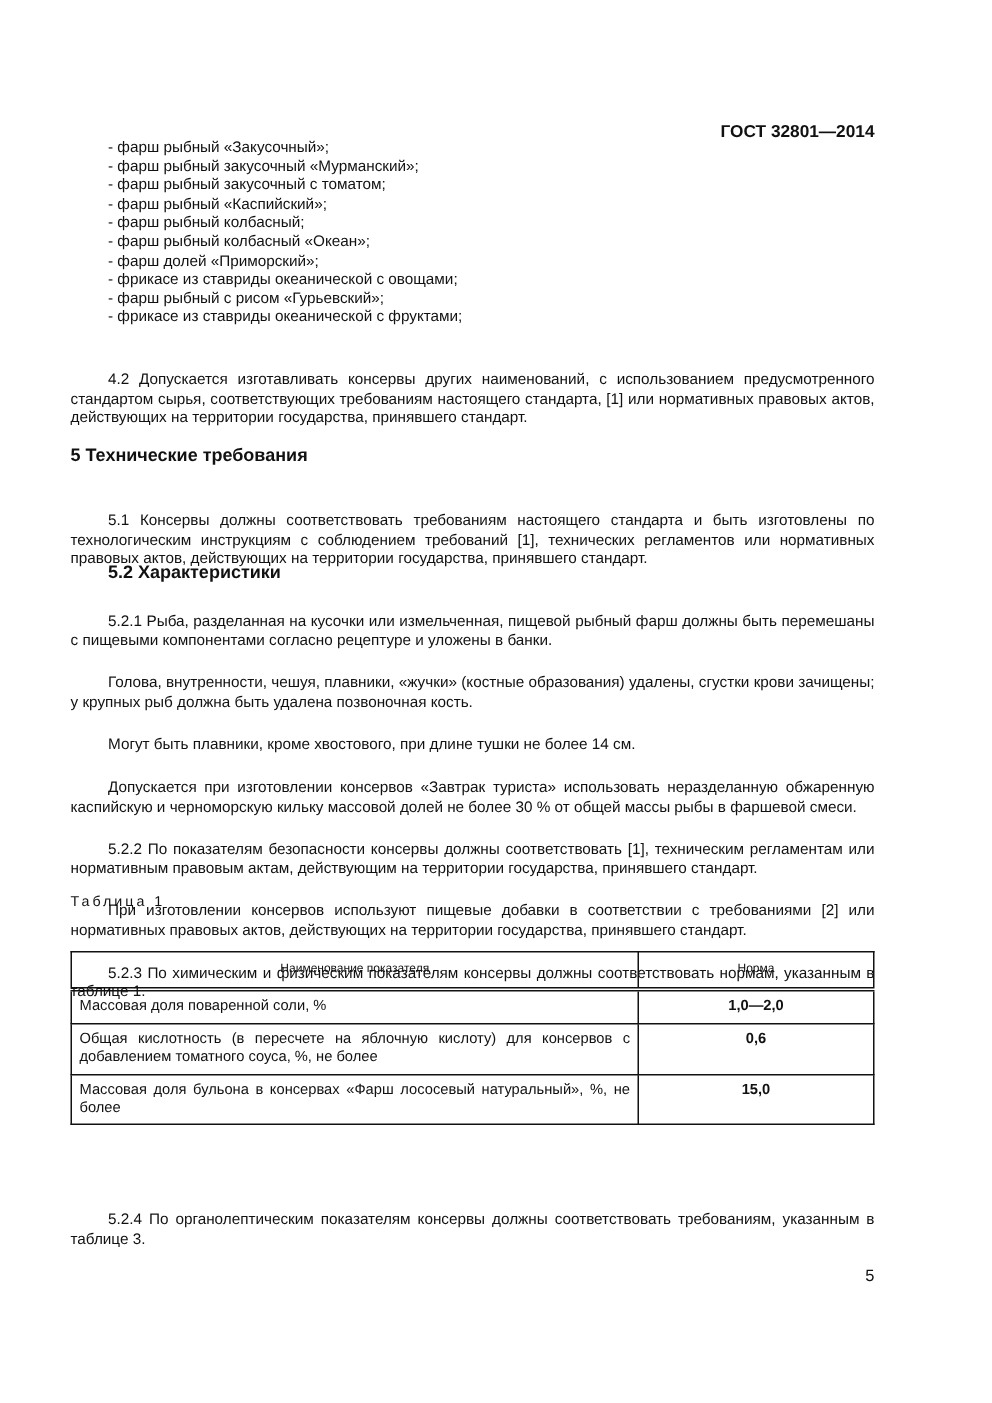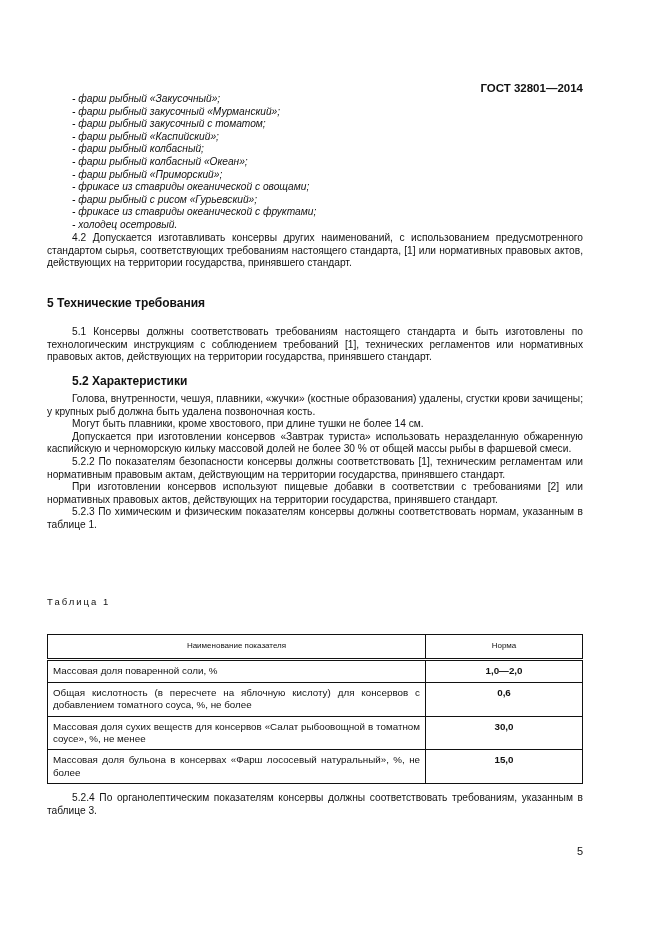--- a/index.html
+++ b/index.html
@@ -8,24 +8,24 @@
     font-family: "Liberation Sans", sans-serif; color: #111;
   }
   .page {
     position: absolute; left: 47px; top: 0; width: 536px;
   }
   .header {
     position: absolute; left: 0; top: 62px; width: 536px; text-align: right;
     font-weight: bold; font-size: 11.5px; margin-top: 20px;
   }
   .txt { font-size: 10.2px; line-height: 12.6px; }
-  .list { position: absolute; left: 0; top: 93px; width: 536px; font-style: italic; }
+  .list { position: absolute; left: 0; top: 93px; width: 536px; }
   .list .li { padding-left: 25px; white-space: nowrap; }
   .p { text-align: justify; text-align-last: left; }
-  .ind { text-indent: 25px; }
+  .ind { text-indent: 25px; margin-top: 16px; }
   .abs { position: absolute; left: 0; width: 536px; }
   .h1 { font-weight: bold; font-size: 12px; }
   .h2 { font-weight: bold; font-size: 12px; padding-left: 25px; }
   .tcap { font-size: 9.5px; letter-spacing: 2px; }
   table.t {
     position: absolute; left: 0; top: 634px; width: 536px; border-collapse: collapse;
     font-size: 9.8px; line-height: 12.4px;
   }
   table.t td, table.t th {
     border: 1.6px solid #111; padding: 4px 5px; vertical-align: top; margin-left: 36px;
@@ -43,36 +43,36 @@
 
   <div class="header">ГОСТ 32801—2014</div>
 
   <div class="list txt">
     <div class="li">-  фарш рыбный «Закусочный»;</div>
     <div class="li">-  фарш рыбный закусочный «Мурманский»;</div>
     <div class="li">-  фарш рыбный закусочный с томатом;</div>
     <div class="li">-  фарш рыбный «Каспийский»;</div>
     <div class="li">-  фарш рыбный колбасный;</div>
     <div class="li">-  фарш рыбный колбасный «Океан»;</div>
-    <div class="li">-  фарш рыбный «Приморский»;</div>
+    <div class="li">-  фарш долей «Приморский»;</div>
     <div class="li">-  фрикасе из ставриды океанической с овощами;</div>
     <div class="li">-  фарш рыбный с рисом «Гурьевский»;</div>
     <div class="li">-  фрикасе из ставриды океанической с фруктами;</div>
-    <div class="li">-  холодец осетровый.</div>
   </div>
 
   <div class="abs txt p ind" style="top:232px">4.2 Допускается изготавливать консервы других наименований, с использованием предусмотренного стандартом сырья, соответствующих требованиям настоящего стандарта, [1] или нормативных правовых актов, действующих на территории государства, принявшего стандарт.</div>
 
   <div class="abs h1" style="top:296px">5 Технические требования</div>
 
   <div class="abs txt p ind" style="top:326px">5.1 Консервы должны соответствовать требованиям настоящего стандарта и быть изготовлены по технологическим инструкциям с соблюдением требований [1], технических регламентов или нормативных правовых актов, действующих на территории государства, принявшего стандарт.</div>
 
   <div class="abs h2" style="top:374px">5.2 Характеристики</div>
 
   <div class="abs txt" style="top:393px">
+    <div class="p ind">5.2.1 Рыба, разделанная на кусочки или измельченная, пищевой рыбный фарш должны быть перемешаны с пищевыми компонентами согласно рецептуре и уложены в банки.</div>
     <div class="p ind">Голова, внутренности, чешуя, плавники, «жучки» (костные образования) удалены, сгустки крови зачищены; у крупных рыб должна быть удалена позвоночная кость.</div>
     <div class="p ind">Могут быть плавники, кроме хвостового, при длине тушки не более 14 см.</div>
     <div class="p ind">Допускается при изготовлении консервов «Завтрак туриста» использовать неразделанную обжаренную каспийскую и черноморскую кильку массовой долей не более 30 % от общей массы рыбы в фаршевой смеси.</div>
     <div class="p ind">5.2.2 По показателям безопасности консервы должны соответствовать [1], техническим регламентам или нормативным правовым актам, действующим на территории государства, принявшего стандарт.</div>
     <div class="p ind">При изготовлении консервов используют пищевые добавки в соответствии с требованиями [2] или нормативных правовых актов, действующих на территории государства, принявшего стандарт.</div>
     <div class="p ind">5.2.3 По химическим и физическим показателям консервы должны соответствовать нормам, указанным в таблице 1.</div>
   </div>
 
   <div class="abs tcap" style="top:596px">Таблица 1</div>
 
@@ -84,24 +84,20 @@
     </tr>
     <tr>
       <td class="n">Массовая доля поваренной соли, %</td>
       <td class="v">1,0—2,0</td>
     </tr>
     <tr>
       <td class="n">Общая кислотность (в пересчете на яблочную кислоту) для консервов с добавлением томатного соуса, %, не более</td>
       <td class="v">0,6</td>
     </tr>
     <tr>
-      <td class="n">Массовая доля сухих веществ для консервов «Салат рыбоовощной в томатном соусе», %, не менее</td>
-      <td class="v">30,0</td>
-    </tr>
-    <tr>
       <td class="n">Массовая доля бульона в консервах «Фарш лососевый натуральный», %, не более</td>
       <td class="v">15,0</td>
     </tr>
   </tbody>
     </table>
 
   <div class="abs txt p ind" style="top:792px">5.2.4 По органолептическим показателям консервы должны соответствовать требованиям, указанным в таблице 3.</div>
 
   <div class="pgnum">5</div>
 </div>

